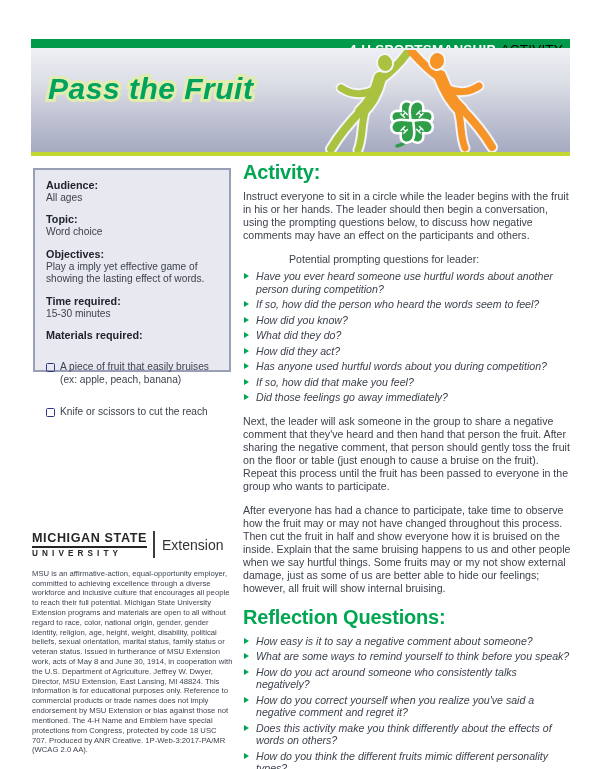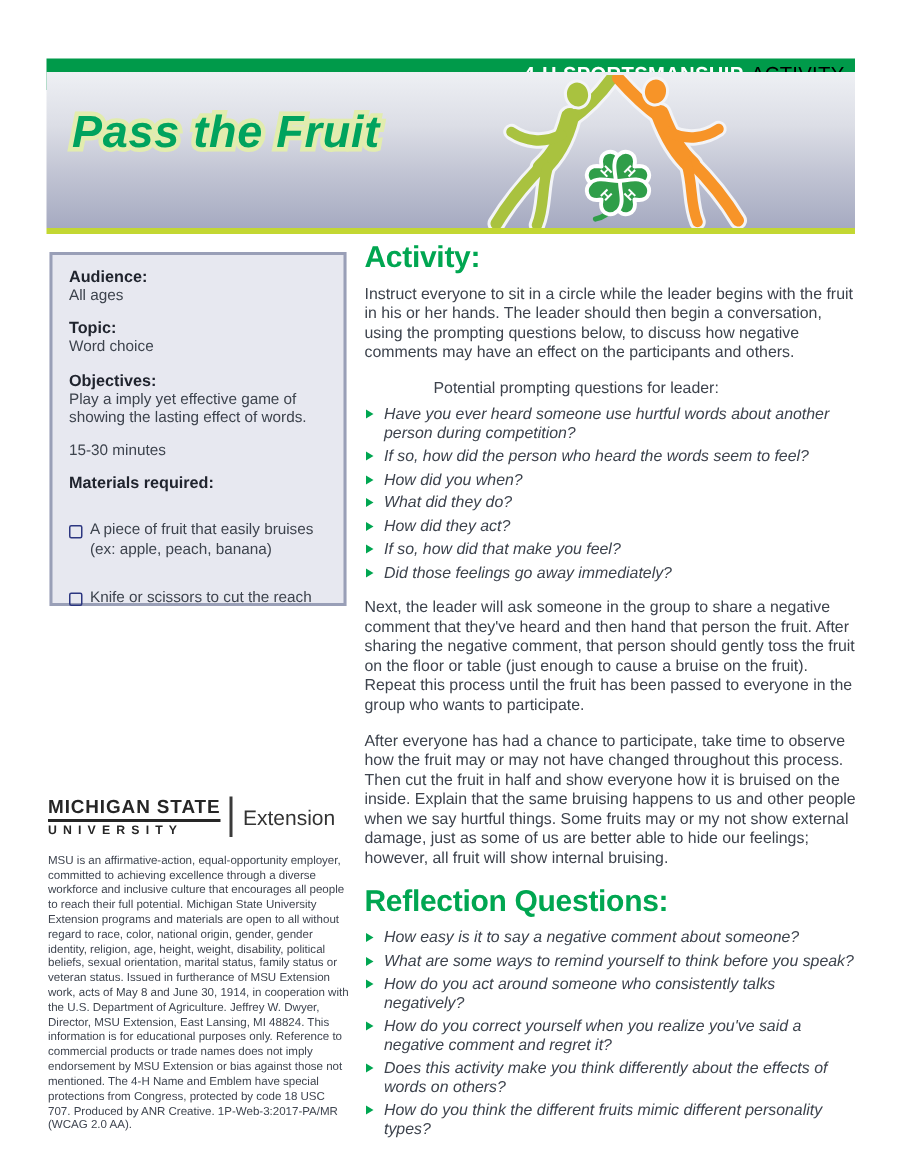--- a/index.html
+++ b/index.html
@@ -18,21 +18,21 @@
   .banner-underline{position:absolute;left:31px;top:152px;width:539px;height:4px;background:#c3d732;}
   .banner-title-wrap{position:absolute;left:17px;top:24px;height:36px;}
   .banner-title-wrap span{font-size:30px;font-weight:bold;font-style:italic;white-space:nowrap;letter-spacing:.5px;}
   .t-stroke{position:absolute;left:0;top:0;color:#e2ecae;-webkit-text-stroke:6px #e2ecae;
             text-shadow:-2px 0 #e2ecae,2px 0 #e2ecae,0 -2px #e2ecae,0 2px #e2ecae,
                         -1.5px -1.5px #e2ecae,1.5px -1.5px #e2ecae,-1.5px 1.5px #e2ecae,1.5px 1.5px #e2ecae;}
   .t-fill{position:absolute;left:0;top:0;color:#00a35e;}
   .banner-art{position:absolute;right:52px;top:2px;}
 
   
-  .sidebar{position:absolute;left:33px;top:168px;width:198px;height:236px;box-sizing:border-box;
+  .sidebar{position:absolute;left:33px;top:168px;width:198px;height:204px;box-sizing:border-box;
            background:#e7e8f0;border:2px solid #999fb7;padding:9px 11px;}
   .sb-sec{margin-bottom:9px;}
   .sb-h{font-size:10.8px;font-weight:bold;color:#20242e;margin:0 0 1px;}
   .sb-p{font-size:10.2px;color:#3d434d;line-height:1.22;margin:0;}
   .mat-item{display:flex;align-items:flex-start;margin-top:20px;}
   .checkbox{flex:0 0 auto;width:7px;height:7px;border:1.6px solid #2c3680;border-radius:1.5px;margin:2px 5px 0 0;background:transparent;}
   .mat-text{font-size:10.2px;color:#3d434d;line-height:1.22;}
 
   
   .main{position:absolute;left:243px;top:161px;width:329px;}
@@ -137,20 +137,21 @@
     </div>
     <div class="sb-sec">
       <div class="sb-h">Topic:</div>
       <p class="sb-p">Word choice</p>
     </div>
     <div class="sb-sec">
       <div class="sb-h">Objectives:</div>
       <p class="sb-p">Play a imply yet effective game of showing the lasting effect of words.</p>
     </div>
     <div class="sb-sec">
+      <div class="sb-h">Time required:</div>
       <p class="sb-p">15-30 minutes</p>
     </div>
     <div class="sb-sec">
       <div class="sb-h">Materials required:</div>
       <div class="mat-item">
         <span class="checkbox"></span>
         <span class="mat-text">A piece of fruit that easily bruises (ex: apple, peach, banana)</span>
       </div>
       <div class="mat-item">
         <span class="checkbox"></span>
@@ -159,23 +160,24 @@
     </div>
   </div>
 
   <div class="main">
     <h2 class="h-green">Activity:</h2>
     <p class="para">Instruct everyone to sit in a circle while the leader begins with the fruit in his or her hands. The leader should then begin a conversation, using the prompting questions below, to discuss how negative comments may have an effect on the participants and others.</p>
     <p class="para intro">Potential prompting questions for leader:</p>
     <ul class="qlist">
       <li><span class="arrow-icon"></span><span>Have you ever heard someone use hurtful words about another person during competition?</span></li>
       <li><span class="arrow-icon"></span><span>If so, how did the person who heard the words seem to feel?</span></li>
-      <li><span class="arrow-icon"></span><span>How did you when?</span></li>
+      <li><span class="arrow-icon"></span><span>How did you know?</span></li>
       <li><span class="arrow-icon"></span><span>What did they do?</span></li>
       <li><span class="arrow-icon"></span><span>How did they act?</span></li>
+      <li><span class="arrow-icon"></span><span>Has anyone used hurtful words about you during competition?</span></li>
       <li><span class="arrow-icon"></span><span>If so, how did that make you feel?</span></li>
       <li><span class="arrow-icon"></span><span>Did those feelings go away immediately?</span></li>
     </ul>
     <p class="para">Next, the leader will ask someone in the group to share a negative comment that they've heard and then hand that person the fruit. After sharing the negative comment, that person should gently toss the fruit on the floor or table (just enough to cause a bruise on the fruit). Repeat this process until the fruit has been passed to everyone in the group who wants to participate.</p>
     <p class="para">After everyone has had a chance to participate, take time to observe how the fruit may or may not have changed throughout this process. Then cut the fruit in half and show everyone how it is bruised on the inside. Explain that the same bruising happens to us and other people when we say hurtful things. Some fruits may or my not show external damage, just as some of us are better able to hide our feelings; however, all fruit will show internal bruising.</p>
 
     <h2 class="h-green reflect-h">Reflection Questions:</h2>
     <ul class="qlist">
       <li><span class="arrow-icon"></span><span>How easy is it to say a negative comment about someone?</span></li>
       <li><span class="arrow-icon"></span><span>What are some ways to remind yourself to think before you speak?</span></li>

